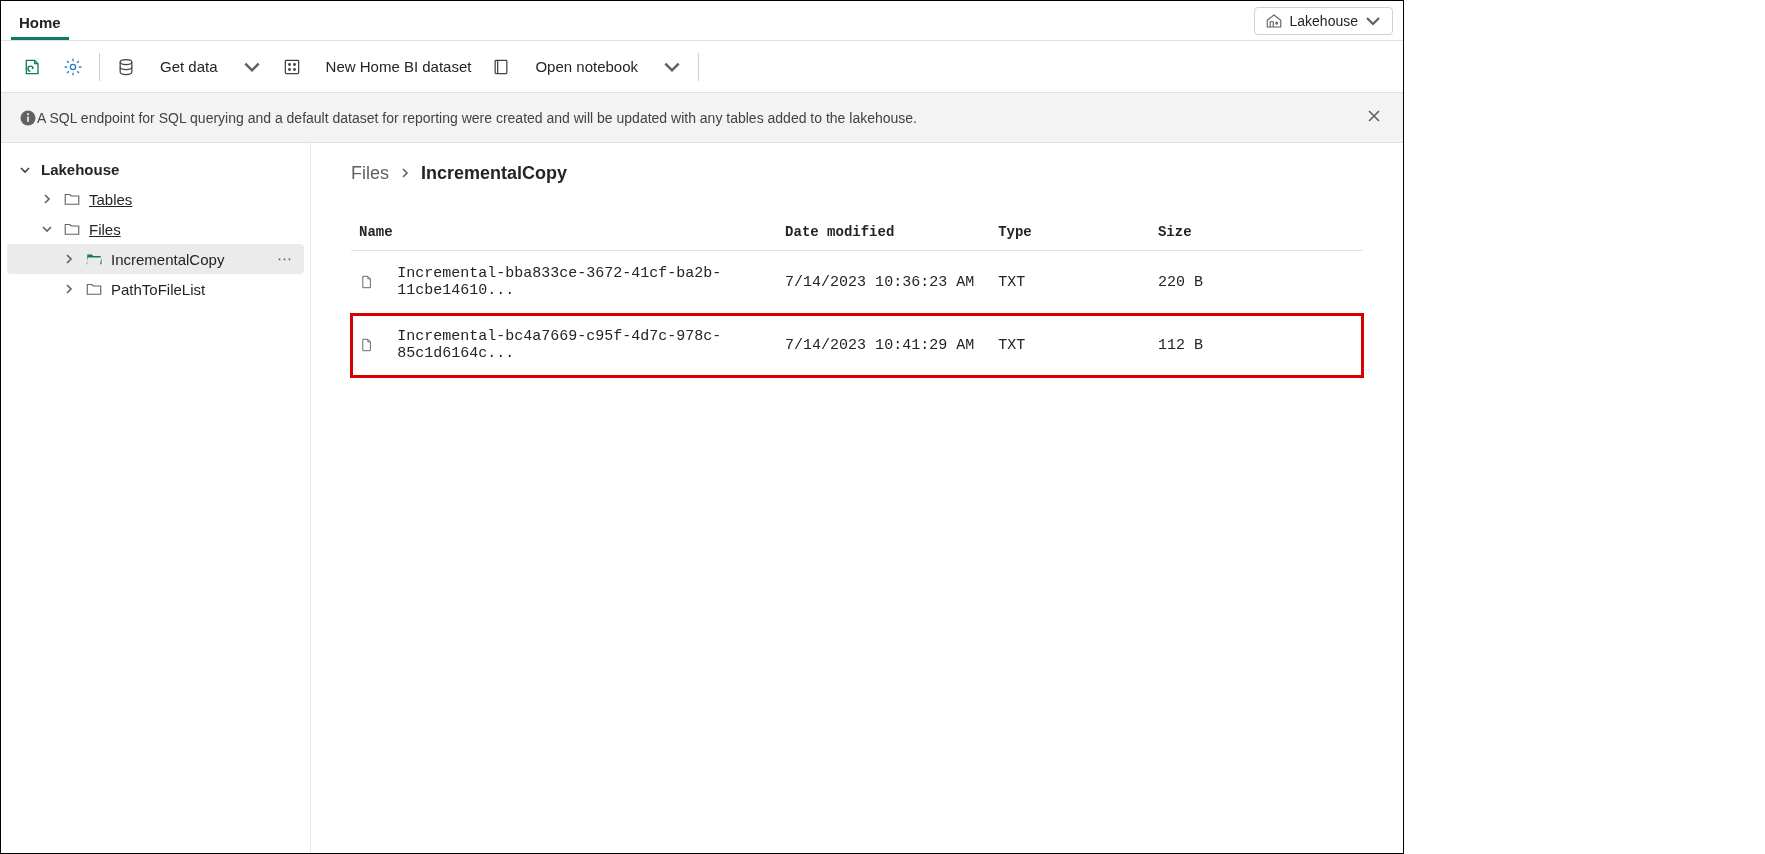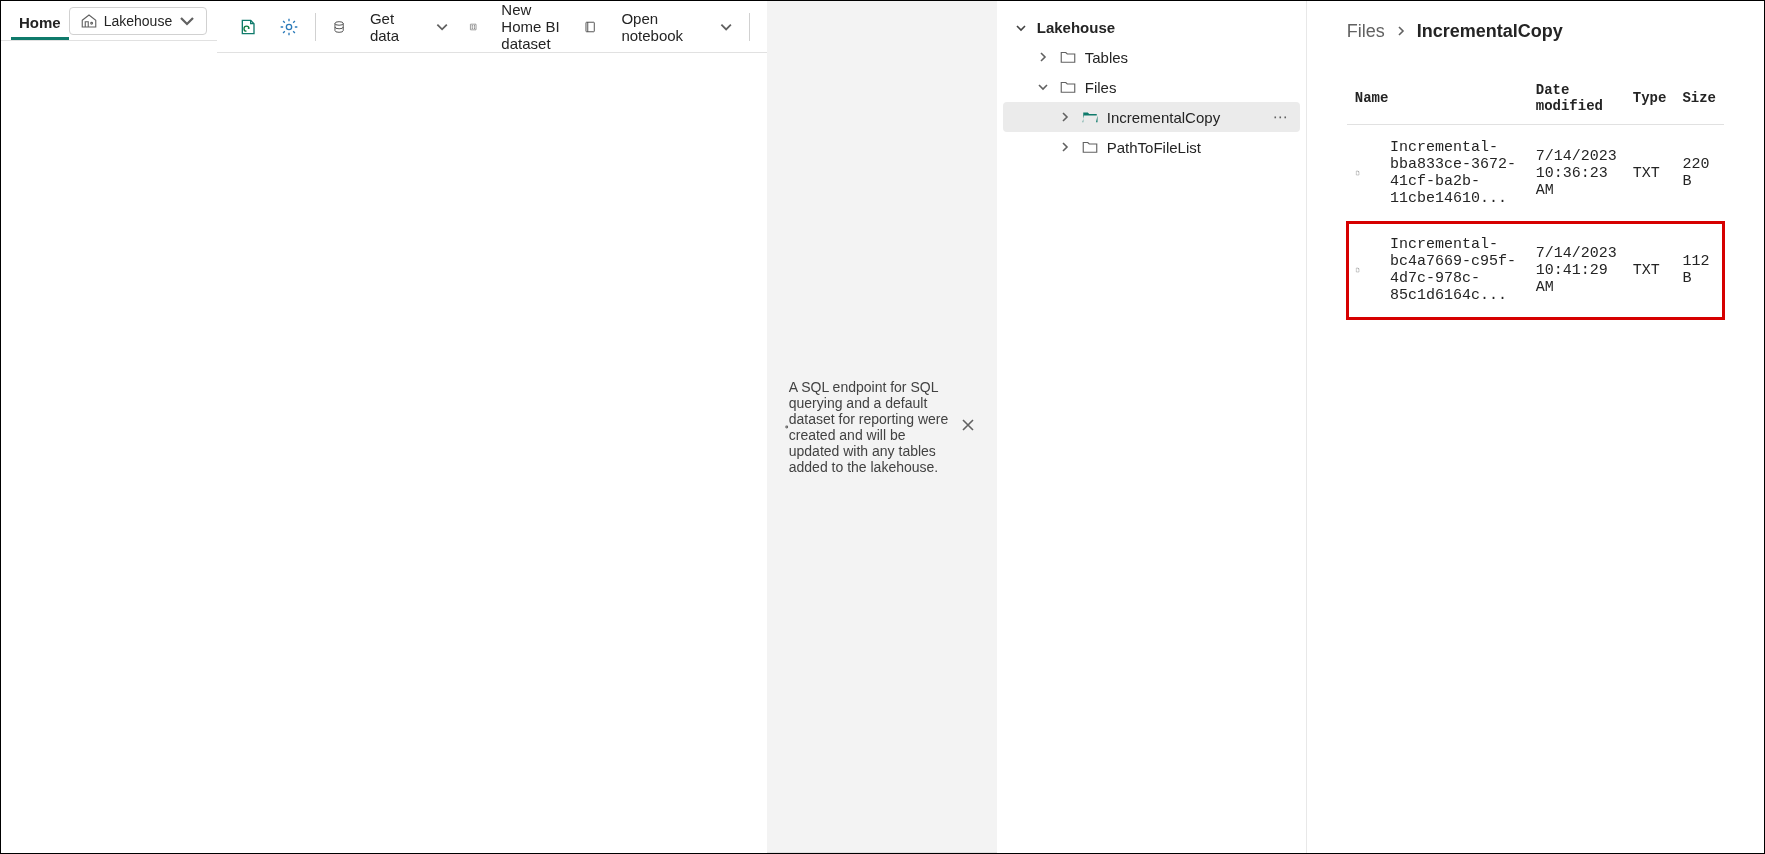--- a/index.html
+++ b/index.html
@@ -2,21 +2,21 @@
 <html><head>
 <meta charset="utf-8">
 <style>
   * { box-sizing: border-box; margin: 0; padding: 0; }
   body {
     font-family: "Segoe UI", -apple-system, sans-serif;
     font-size: 14px;
     color: #242424;
     background: #fff;
   }
-  .app { border: 1px solid #000; width: 1765px; height: 854px; display: flex; flex-direction: row; }
+  .app { border: 1px solid #000; width: 1404px; height: 854px; display: flex; flex-direction: column; }
 
   
   .tabbar { display: flex; align-items: center; justify-content: space-between; border-bottom: 1px solid #e1e1e1; padding: 0 10px; height: 40px; }
   .tabbar-left { display: flex; align-items: flex-end; height: 100%; }
   .tab { padding: 8px 8px 6px; font-weight: 600; font-size: 15px; border-bottom: 3px solid transparent; cursor: pointer; }
   .tab.active { border-bottom-color: #0f7a6b; }
   .mode-selector { display: flex; align-items: center; gap: 6px; border: 1px solid #d1d1d1; border-radius: 4px; padding: 4px 10px; cursor: pointer; background: #fff; }
   .mode-selector svg { width: 18px; height: 18px; }
 
   
@@ -37,41 +37,41 @@
   
   .explorer { width: 310px; border-right: 1px solid #e8e8e8; padding: 12px 6px; }
   .explorer-head { display: flex; align-items: center; justify-content: space-between; padding: 4px 10px 12px; }
   .explorer-head h2 { font-size: 18px; font-weight: 600; }
   .collapse-btn { cursor: pointer; color: #616161; }
   .tree-item { display: flex; align-items: center; gap: 8px; padding: 6px 6px; border-radius: 4px; cursor: pointer; font-size: 15px; }
   .tree-item.selected { background: #ebebeb; }
   .tree-item .chev { width: 16px; display: inline-flex; justify-content: center; }
   .tree-item .ellipsis { margin-left: auto; color: #616161; padding: 0 6px; }
   .indent-0 { padding-left: 10px; font-weight: 600; }
-  .indent-1 { padding-left: 32px; }
+  .indent-1 { padding-left: 32px; text-decoration: underline; }
   .indent-2 { padding-left: 54px; }
   .folder-ico { width: 18px; height: 18px; }
   .folder-open { fill: #0f7a6b; }
   .folder-closed { fill: none; stroke: #616161; stroke-width: 1.5; }
 
   
   .content { flex: 1; padding: 20px 40px; overflow: auto; }
   .breadcrumb { display: flex; align-items: center; gap: 10px; font-size: 18px; margin-bottom: 30px; }
   .breadcrumb .bc-link { color: #616161; cursor: pointer; }
   .breadcrumb .bc-sep { color: #616161; }
   .breadcrumb .bc-current { font-weight: 600; }
 
   .file-table { width: 100%; border-collapse: collapse; font-family: Liberation Mono, monospace; }
   .file-table th { text-align: left; font-weight: 600; padding: 10px 8px; border-bottom: 1px solid #e1e1e1; font-size: 14px; }
   .file-table td { padding: 14px 8px; border-bottom: 1px solid #f0f0f0; font-size: 15px; }
   .file-table .col-name { width: 40%; }
   .file-table .col-date { width: 20%; margin-left: 16px; }
-  .file-table .col-type { width: 15%; text-align: center; }
+  .file-table .col-type { width: 15%; }
   .file-table .col-size { width: 20%; }
-  .file-row .name-cell { display: flex; align-items: center; gap: 30px; }
+  .file-row .name-cell { display: flex; align-items: center; gap: 23px; }
   .file-row.highlighted td { position: relative; }
   .file-row.highlighted { outline: 3px solid #d60000; outline-offset: -2px; }
   .file-ico { width: 18px; height: 20px; fill: none; stroke: #616161; stroke-width: 1.5; }
 
 </style>
 </head>
 <body>
 
 <div class="app">
 

